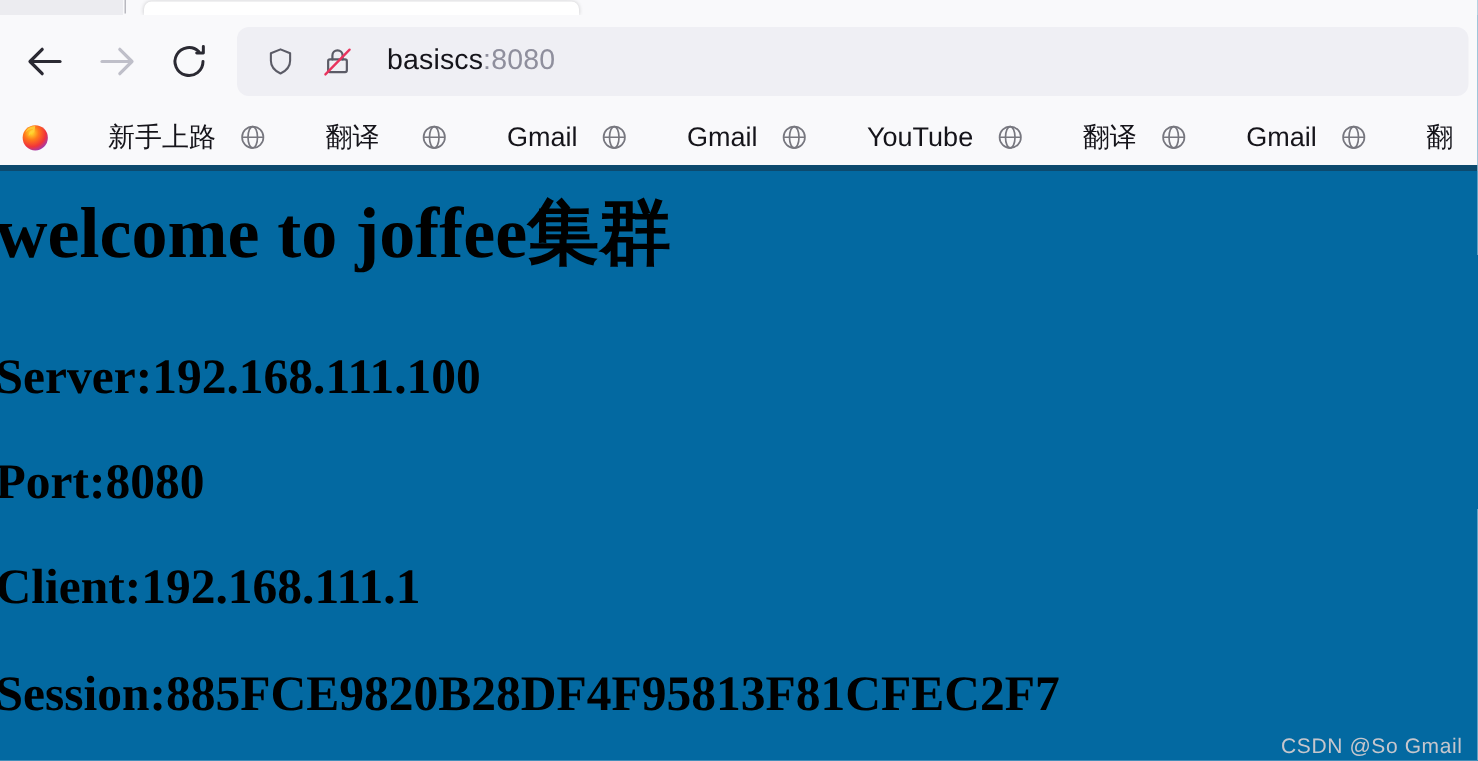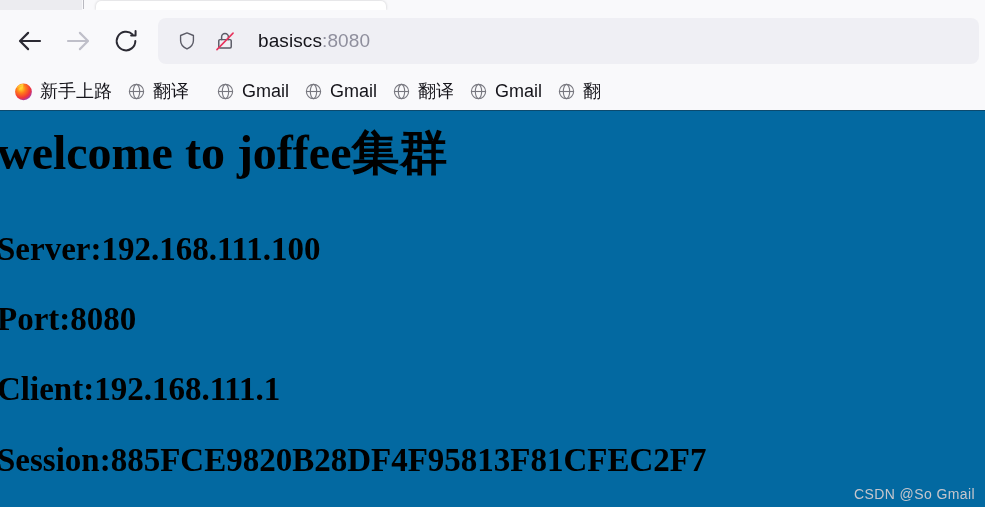--- a/index.html
+++ b/index.html
@@ -12,21 +12,21 @@
     overflow: hidden;
     background: #ffffff;
     font-family: "Liberation Sans", sans-serif;
     -webkit-font-smoothing: antialiased;
   }
 
   
   #browser-chrome {
     width: 985px;
     background: #f9f9fb;
-    border-bottom: 1px solid #0c4a6e;
+    border-bottom: 4px solid #0c4a6e;
     box-sizing: border-box;
   }
 
   
   #tab-strip {
     height: 10px;
     background: #f9f9fb;
     position: relative;
     overflow: hidden;
   }
@@ -128,20 +128,21 @@
     height: 21px;
     display: flex;
     align-items: center;
     justify-content: center;
     margin-right: 6px;
   }
   .bookmark .bm-label {
     font-size: 18px;
     color: #15141a;
     font-family: "Liberation Sans", "DejaVu Sans", sans-serif;
+    margin-left: 32px;
   }
 
   
   #page-content {
     position: relative;
     width: 985px;
     height: 396px;
     background: #0369a1;
     overflow: hidden;
     font-family: "Liberation Serif", "DejaVu Serif", serif;
@@ -292,20 +293,30 @@
       <span class="bm-icon">
         <svg width="19" height="19" viewBox="0 0 24 24" fill="none" stroke="#77777f" stroke-width="1.4">
           <circle cx="12" cy="12" r="9"></circle>
           <ellipse cx="12" cy="12" rx="4" ry="9"></ellipse>
           <line x1="3" y1="12" x2="21" y2="12"></line>
         </svg>
       </span>
       <span class="bm-label">Gmail</span>
     </div>
 
+    <div class="bookmark">
+      <span class="bm-icon">
+        <svg width="19" height="19" viewBox="0 0 24 24" fill="none" stroke="#77777f" stroke-width="1.4">
+          <circle cx="12" cy="12" r="9"></circle>
+          <ellipse cx="12" cy="12" rx="4" ry="9"></ellipse>
+          <line x1="3" y1="12" x2="21" y2="12"></line>
+        </svg>
+      </span>
+      <span class="bm-label">YouTube</span>
+    </div>
 
     <div class="bookmark">
       <span class="bm-icon">
         <svg width="19" height="19" viewBox="0 0 24 24" fill="none" stroke="#77777f" stroke-width="1.4">
           <circle cx="12" cy="12" r="9"></circle>
           <ellipse cx="12" cy="12" rx="4" ry="9"></ellipse>
           <line x1="3" y1="12" x2="21" y2="12"></line>
         </svg>
       </span>
       <span class="bm-label">翻译</span>

